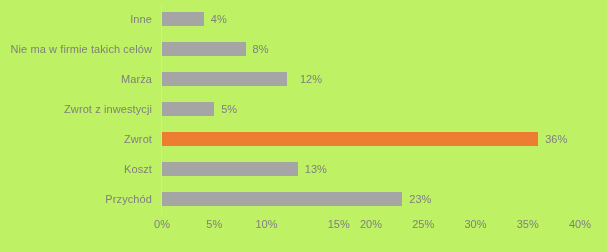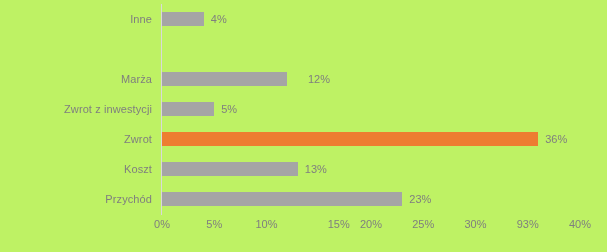--- a/index.html
+++ b/index.html
@@ -99,25 +99,30 @@
 <div id="chart-root">
 
   <div class="axis-line-y"></div>
 
   <div class="cat-row" style="top:4px;">
     <div class="cat-label">Inne</div>
     <div class="bar" style="width: 41.8px; background: rgb(165, 165, 165);"></div>
     <div class="bar-value" style="left: 210.8px;">4%</div>
   </div>
 
+  <div class="cat-row" style="top:34px;">
+    <div class="cat-label">Nie ma w firmie takich celów</div>
+    <div class="bar" style="width: 83.6px; background: rgb(165, 165, 165);"></div>
+    <div class="bar-value" style="left: 252.6px;">8%</div>
+  </div>
 
   <div class="cat-row" style="top:64px;">
     <div class="cat-label">Marża</div>
     <div class="bar" style="width: 125.4px; background: rgb(165, 165, 165);"></div>
-    <div class="bar-value" style="left: 308px;">12%</div>
+    <div class="bar-value" style="left: 300px;">12%</div>
   </div>
 
   <div class="cat-row" style="top:94px;">
     <div class="cat-label">Zwrot z inwestycji</div>
     <div class="bar" style="width: 52.25px; background: rgb(165, 165, 165);"></div>
     <div class="bar-value" style="left: 221.25px;">5%</div>
   </div>
 
   <div class="cat-row" style="top:124px;">
     <div class="cat-label">Zwrot</div>
@@ -138,17 +143,17 @@
   </div>
 
   <div class="x-axis">
     <div class="x-tick" style="left:162px;">0%</div>
     <div class="x-tick" style="left: 214.25px;">5%</div>
     <div class="x-tick" style="left: 266.5px;">10%</div>
     <div class="x-tick" style="left: 318.75px; margin-left: 20px;">15%</div>
     <div class="x-tick" style="left:371px;">20%</div>
     <div class="x-tick" style="left: 423.25px;">25%</div>
     <div class="x-tick" style="left: 475.5px;">30%</div>
-    <div class="x-tick" style="left: 527.75px;">93%</div>
+    <div class="x-tick" style="left: 527.75px;">35%</div>
     <div class="x-tick" style="left:580px;">40%</div>
   </div>
 
 </div>
 
 </body></html>

